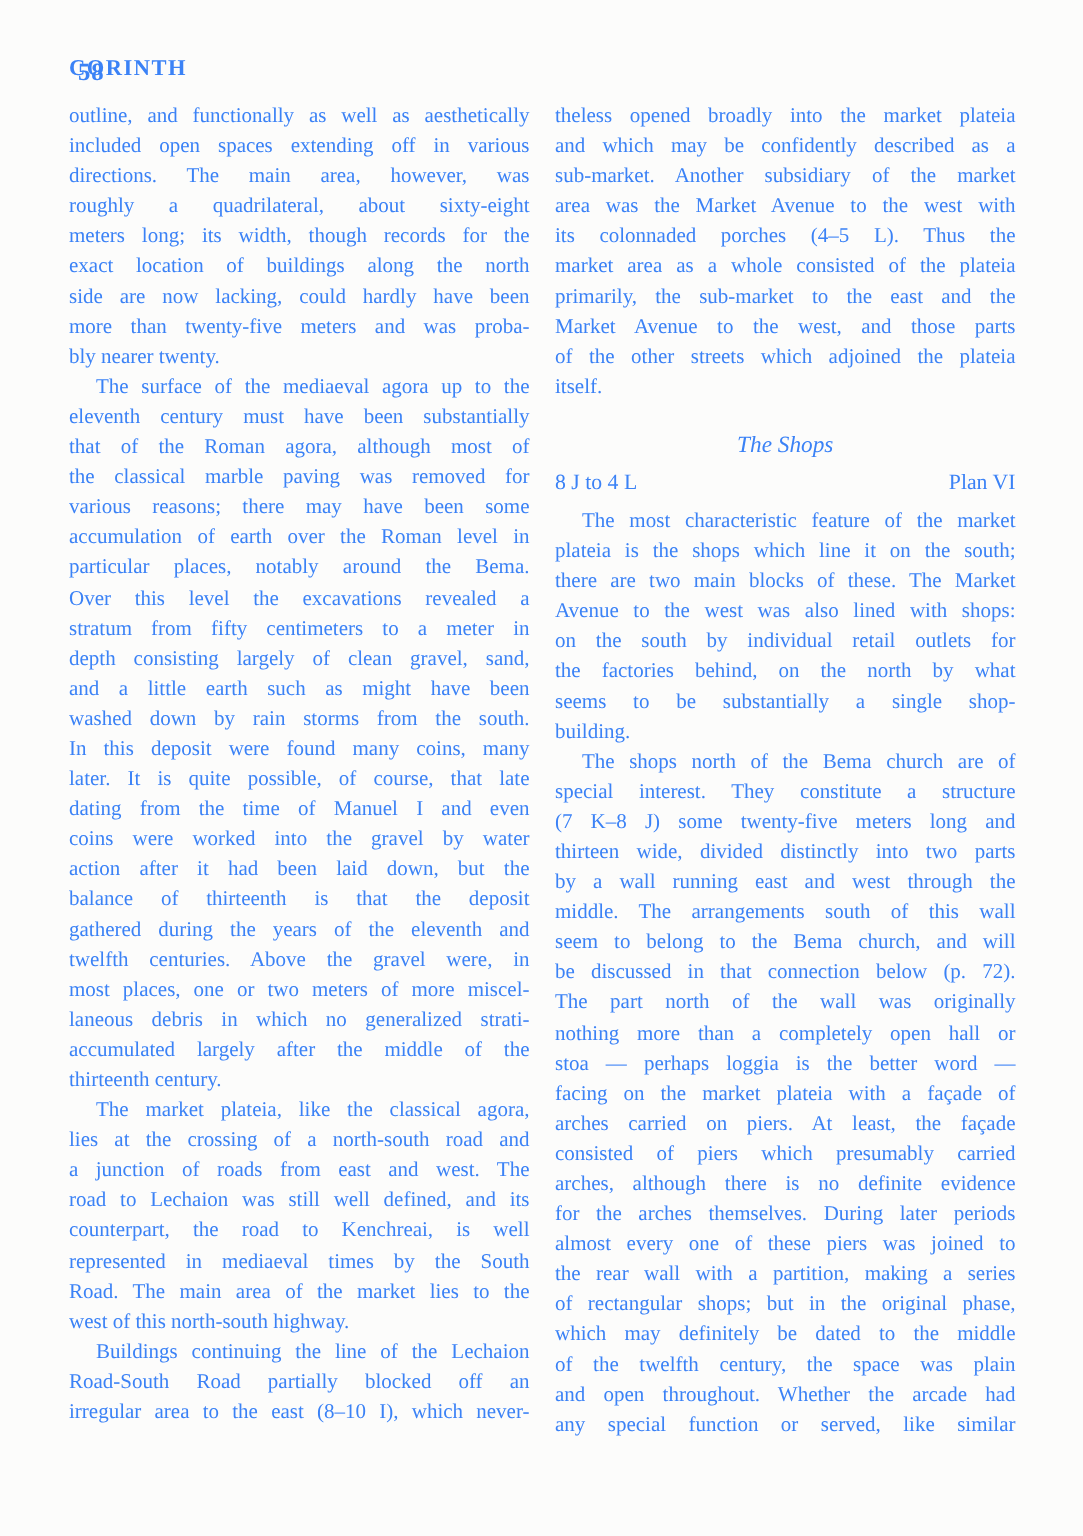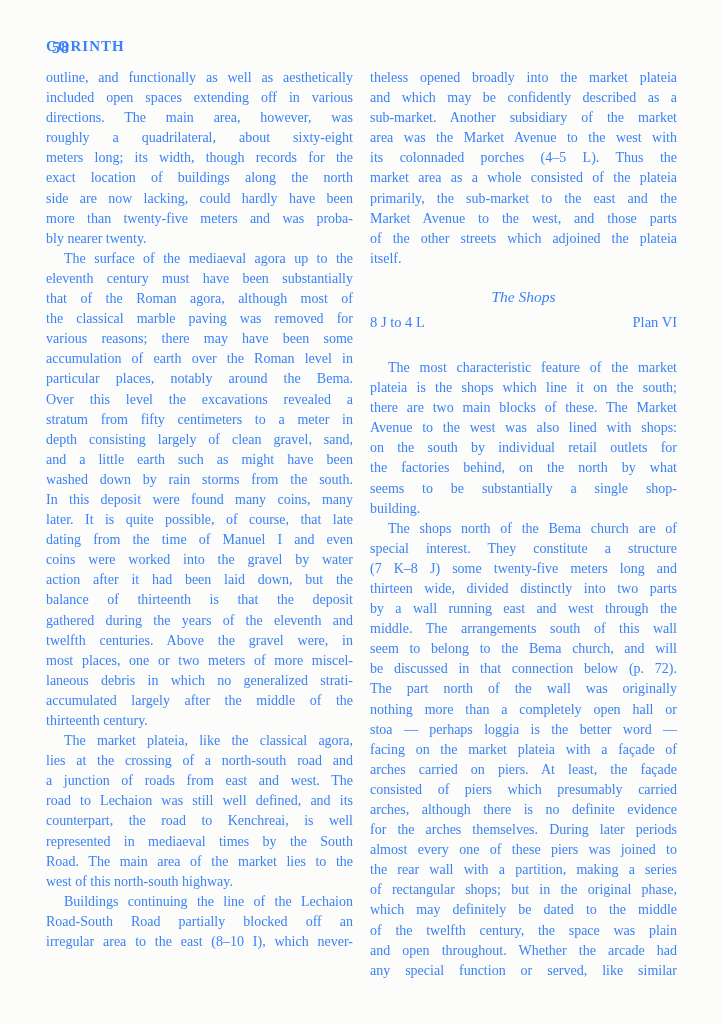--- a/index.html
+++ b/index.html
@@ -67,21 +67,21 @@
   }
   .heading {
     margin-top: 18px;
     line-height: 20px;
     text-align: center;
     font-style: italic;
     font-size: 15.5px;
   }
   .planline {
     margin-top: 5px;
-    margin-bottom: 26px;
+    margin-bottom: 6px;
     line-height: 20px;
     display: flex;
     justify-content: space-between;
     font-size: 14.5px;
   }
 </style>
 </head>
 <body>
 
 <div class="page" style="background: rgb(252, 252, 251); color: #3b82f6;">

